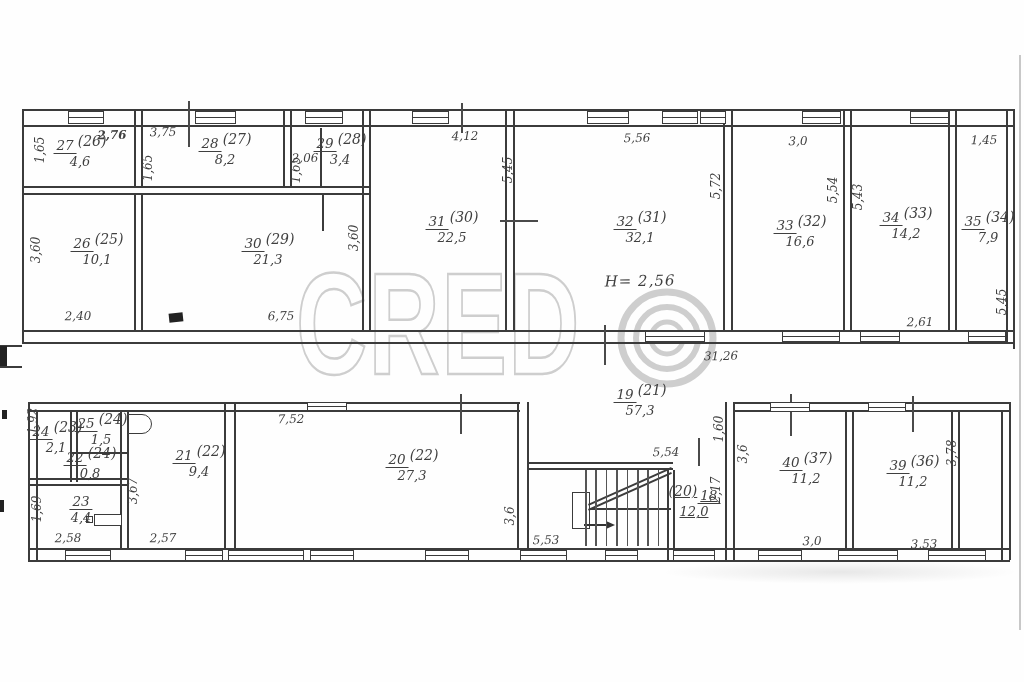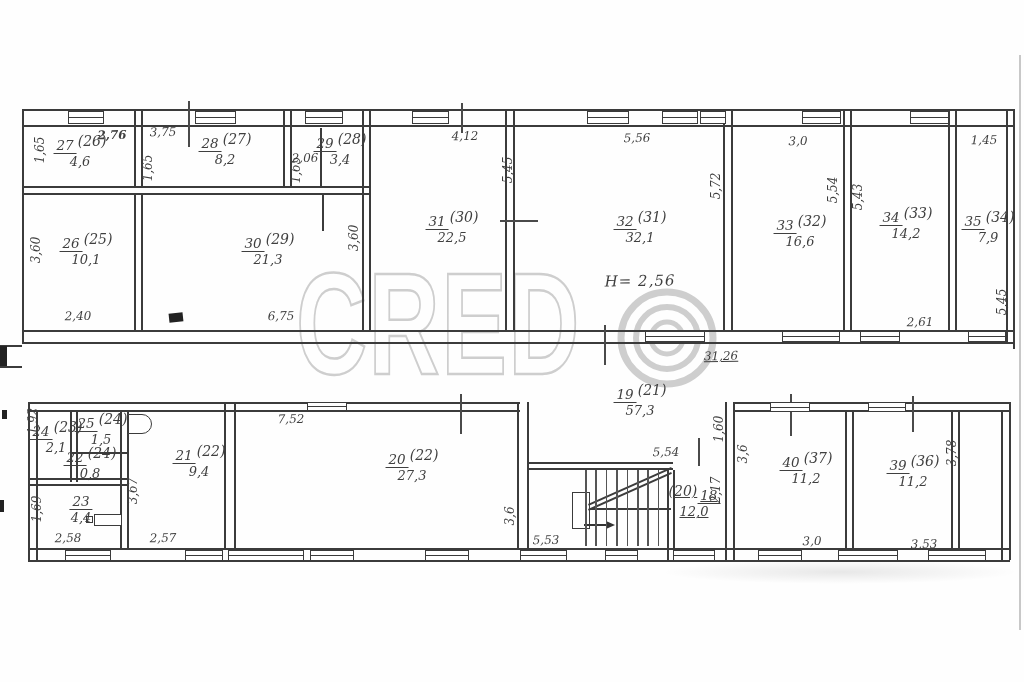--- a/index.html
+++ b/index.html
@@ -194,21 +194,21 @@
         </div>
         <div class="area">8,2</div>
       </div>
       <div class="room hand" style="left: 340px; top: 136px;">
         <div class="top">
           <span class="num">29</span>
           <span class="old">(28)</span>
         </div>
         <div class="area">3,4</div>
       </div>
-      <div class="room hand" style="left: 86px; top: 236px;">
+      <div class="room hand" style="left: 97px; top: 236px;">
         <div class="top">
           <span class="num">26</span>
           <span class="old">(25)</span>
         </div>
         <div class="area">10,1</div>
       </div>
       <div class="room hand" style="left: 268px; top: 236px;">
         <div class="top">
           <span class="num">30</span>
           <span class="old">(29)</span>
@@ -330,21 +330,21 @@
       <span class="dim v" style="left: 148px; top: 168px;">1,65</span>
       <span class="dim v" style="left: 296px; top: 170px;">1,65</span>
       <span class="dim v" style="left: 36px; top: 250px;">3,60</span>
       <span class="dim v" style="left: 354px; top: 238px;">3,60</span>
       <span class="dim v" style="left: 508px; top: 170px;">5,45</span>
       <span class="dim v" style="left: 716px; top: 186px;">5,72</span>
       <span class="dim v" style="left: 833px; top: 190px;">5,54</span>
       <span class="dim v" style="left: 858px; top: 197px;">5,43</span>
       <span class="dim" style="left: 78px; top: 316px;">2,40</span>
       <span class="dim" style="left: 281px; top: 316px;">6,75</span>
-      <span class="dim" style="left: 721px; top: 356px; text-decoration: underline;">31,26</span>
+      <span class="dim" style="left: 721px; top: 356px;">31,26</span>
       <span class="dim" style="left: 920px; top: 322px;">2,61</span>
       <span class="dim v" style="left: 1002px; top: 302px;">5,45</span>
       <span class="dim big" style="left: 640px; top: 281px;">Н= 2,56</span>
       <span class="dim v" style="left: 33px; top: 421px;">1,92</span>
       <span class="dim" style="left: 291px; top: 419px;">7,52</span>
       <span class="dim v" style="left: 719px; top: 429px;">1,60</span>
       <span class="dim" style="left: 666px; top: 452px;">5,54</span>
       <span class="dim v" style="left: 716px; top: 490px;">2,17</span>
       <span class="dim v" style="left: 133px; top: 491px;">3,67</span>
       <span class="dim v" style="left: 37px; top: 509px;">1,69</span>

